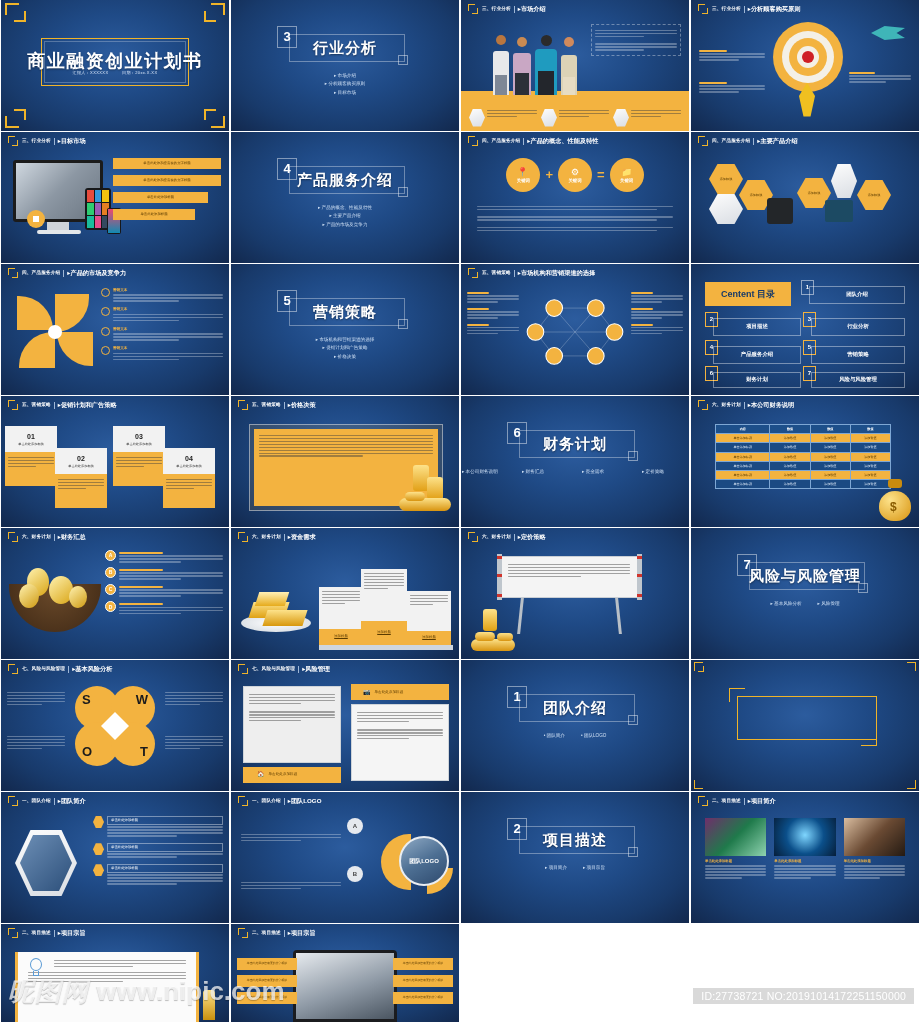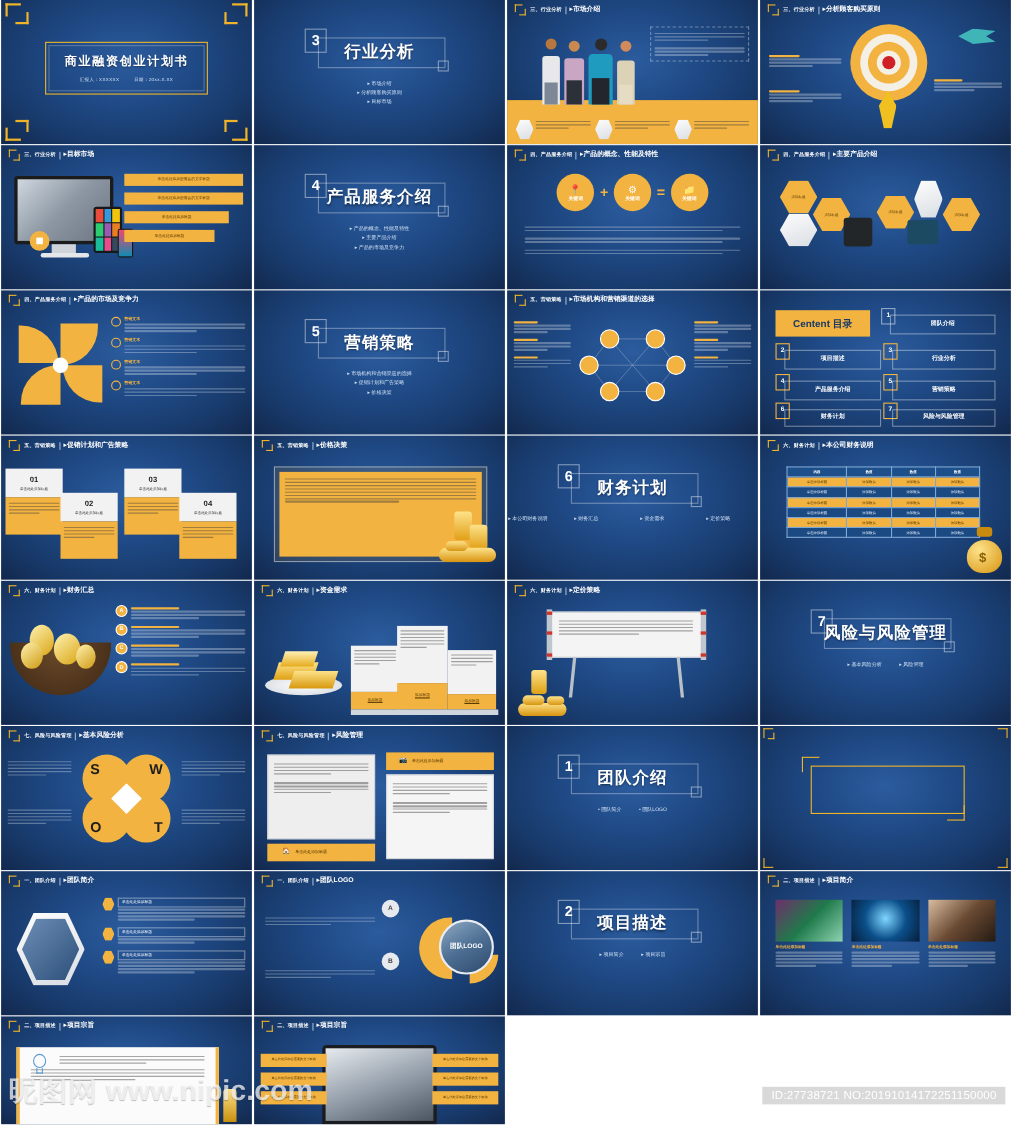--- a/index.html
+++ b/index.html
@@ -39,21 +39,21 @@
                    letter-spacing:1px; text-shadow:0 1px 2px rgba(0,0,0,.45); }
   .secslide .bul { position:absolute; left:0; right:0; top:70px; text-align:center; color:#cfe0f5; font-size:4.6px; }
   .secslide .bul div { margin:2.6px 0; }
   .secslide .bul.two { display:flex; flex-wrap:wrap; justify-content:center; gap:2px 14px; }
   .secslide .bul.two div { width:46px; text-align:left; }
   .secslide .bul.inline { display:flex; justify-content:center; gap:16px; }
 
   
   .cover .cbox { position:absolute; left:40px; top:38px; width:148px; height:48px; border:1.6px solid #f0b429; }
   .cover .cbox2 { position:absolute; left:43px; top:41px; width:142px; height:42px; border:1px solid rgba(255,255,255,.25); }
-  .cover .ctitle { position:absolute; left:0; right:0; top:49px; text-align:center; font-size:11px; font-weight:bold;
+  .cover .ctitle { position:absolute; left:0; right:0; top:49px; text-align:center; font-size:18px; font-weight:bold;
                    color:#fff; letter-spacing:1.5px; text-shadow:0 1px 2px rgba(0,0,0,.4); }
   .cover .cmeta { position:absolute; left:0; right:0; top:70px; text-align:center; font-size:4px; color:#d8e6f8; letter-spacing:.4px; }
   .cover .cmeta span { margin:0 6px; }
   .cover .cbrk { position:absolute; width:22px; height:22px; }
   .cover .cbrk i { position:absolute; border:2px solid #f0b429; }
 
   
   .thanks .tbx { position:absolute; left:46px; top:36px; width:140px; height:44px; border:1.6px solid #f0b429; }
   .thanks .tsq1 { position:absolute; left:38px; top:28px; width:16px; height:14px; border:1.6px solid #f0b429; border-right:none;border-bottom:none;}
   .thanks .tsq2 { position:absolute; left:170px; top:72px; width:16px; height:14px; border:1.6px solid #f0b429; border-left:none;border-top:none;}
@@ -67,21 +67,21 @@
   .tline.y { background:#f3b340; height:2px; width:42%; }
   .tline.d { background:rgba(60,60,60,.45); }
   .ytxt { color:#f3b340; font-weight:bold; }
   .circ { border-radius:50%; background:#f3b340; display:flex; align-items:center; justify-content:center; color:#fff; font-weight:bold; }
   .hexo { background:#f3b340; clip-path:polygon(25% 0,75% 0,100% 50%,75% 100%,25% 100%,0 50%); }
   .hexw { background:linear-gradient(160deg,#fdfdfd,#d9dde3); clip-path:polygon(25% 0,75% 0,100% 50%,75% 100%,25% 100%,0 50%); }
 
   
   #wm { position:absolute; left:8px; top:974px; font-size:26px; font-weight:bold; color:rgba(255,255,255,.72);
         letter-spacing:0px; text-shadow:0 1px 1px rgba(0,0,0,.25); white-space:nowrap; pointer-events:none; }
-  #wm .cn { letter-spacing:1px; }
+  #wm .cn { letter-spacing:1px;font-style:italic; }
   #idtag { position:absolute; right:6px; top:988px; background:#d9d9d9; color:#fff; font-size:10.5px;
            padding:2px 8px; letter-spacing:.2px; }
 </style>
 </head>
 <body>
 
 <div id="page">
 
   <div id="grid">
 

